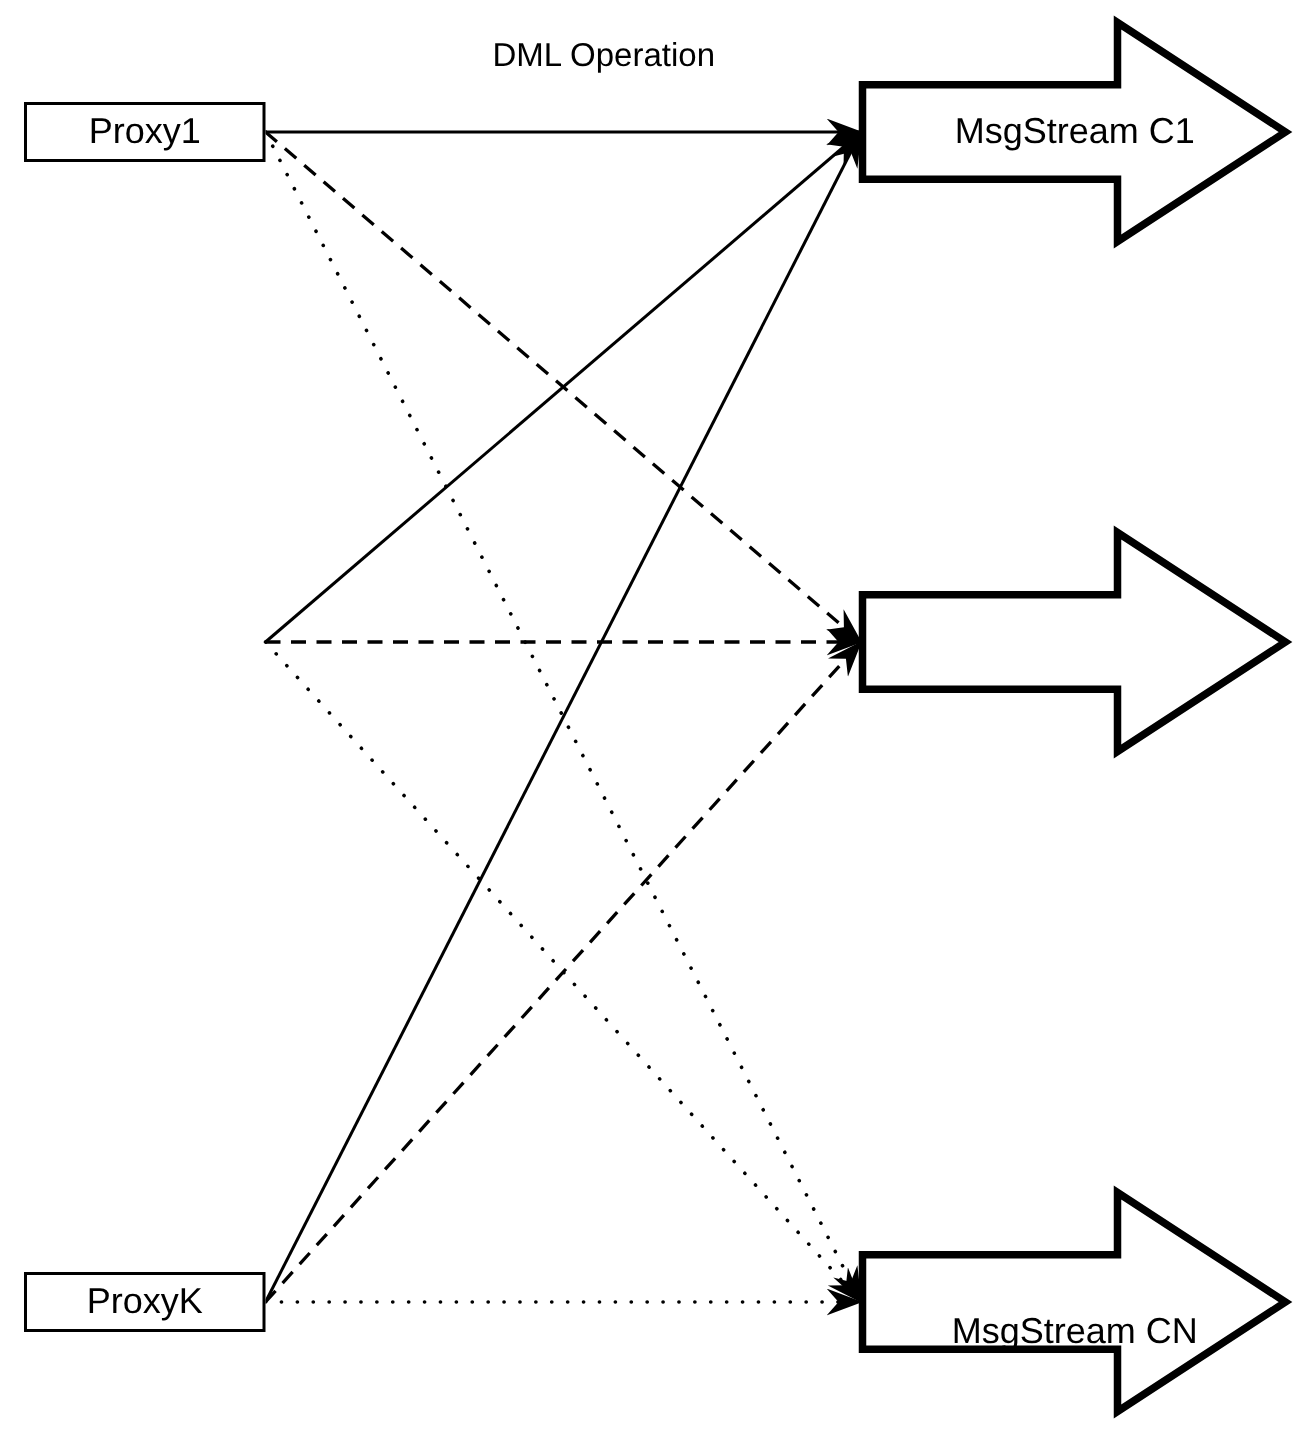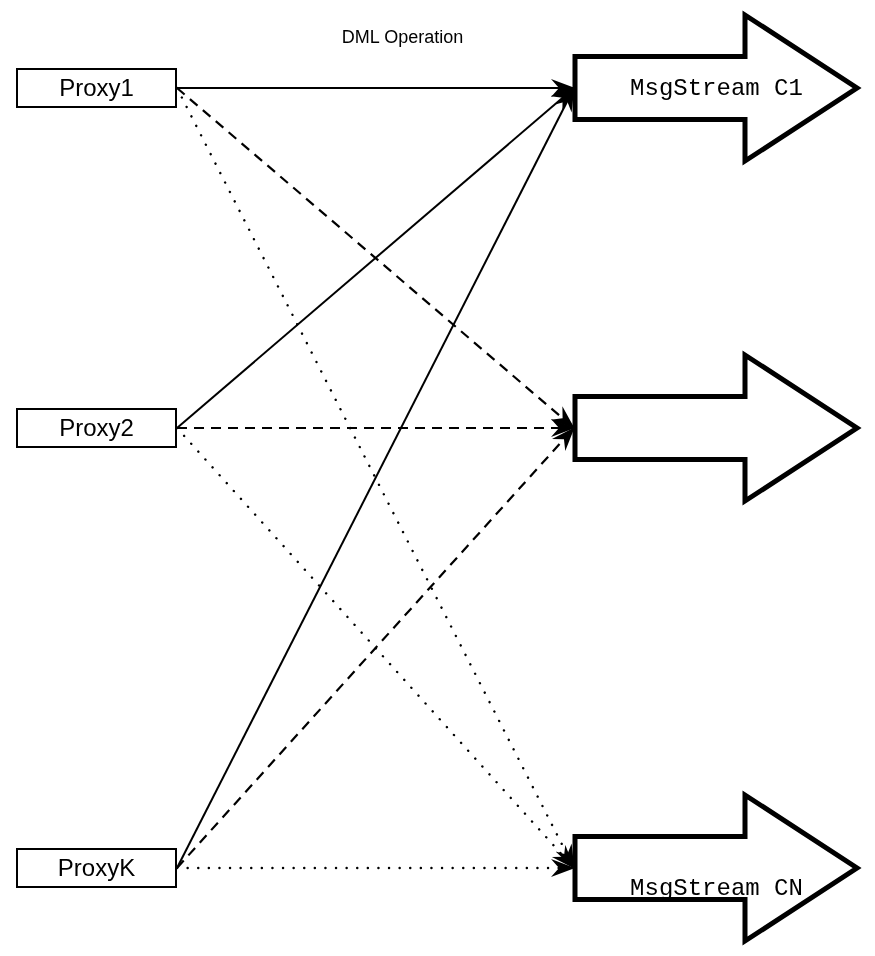--- a/index.html
+++ b/index.html
@@ -51,29 +51,28 @@
     position: absolute;
     left: 575px;
     width: 283px;
     height: 40px;
     display: flex;
     align-items: center;
     justify-content: center;
     font-size: 24px;
     color: var(--stroke, #000000);
     pointer-events: none;
-    font-family: Liberation Mono, monospace;
   }
   .top-label {
     position: absolute;
     left: 230px;
     top: 24px;
     width: 345px;
     text-align: center;
-    font-size: 18px;
+    font-size: 22px;
     line-height: 26px;
     color: var(--stroke, #000000);
   }
 </style>
 </head>
 <body>
 
 <div class="canvas">
 
   <svg class="diagram-svg" width="875" height="956" viewBox="0 0 875 956">
@@ -100,23 +99,20 @@
       </g>
   </svg>
 
   <div class="top-label">
     <div>DML Operation</div>
   </div>
 
   <div class="proxy-box" style="top:68px">
     <span>Proxy1</span>
   </div>
-  <div class="proxy-box" style="top:408px">
-    <span>Proxy2</span>
-  </div>
   <div class="proxy-box" style="top:848px">
     <span>ProxyK</span>
   </div>
 
   <div class="stream-label" style="top:68px">MsgStream C1</div>
   <div class="stream-label" style="top:868px">MsgStream CN</div>
 
 </div>
 
 </body></html>

